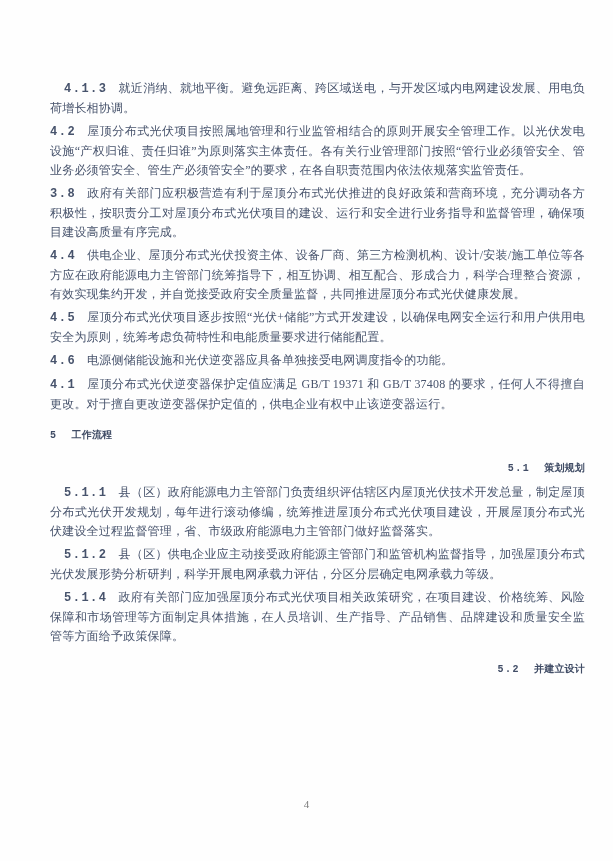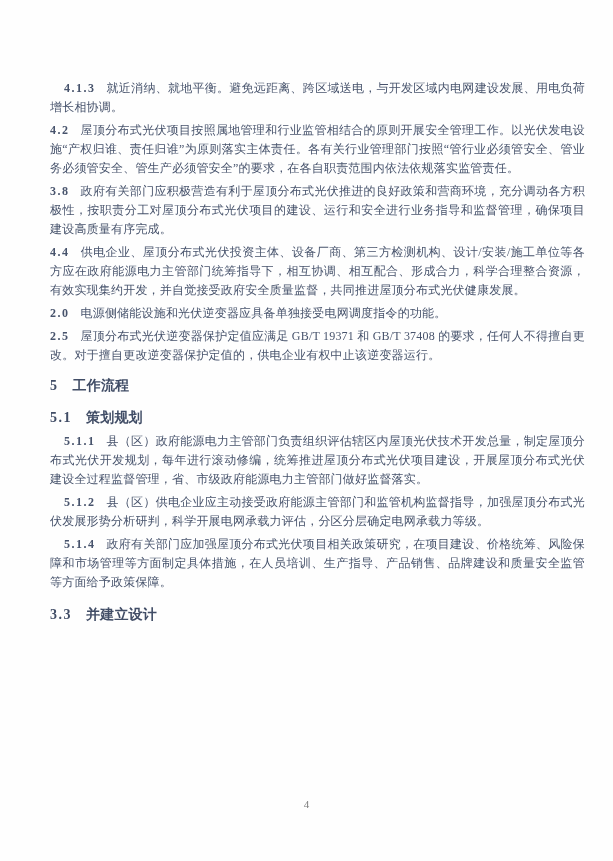--- a/index.html
+++ b/index.html
@@ -15,58 +15,59 @@
     position:absolute;
     left:50px; top:79px;
     width:535px;
     font-size:12px;
     line-height:19px;
     text-align:justify;
     letter-spacing:0.2px;
   }
   .para { margin:0 0 4px 0; }
   .num {
-    font-family:Liberation Serif, serif;
+    font-family:Liberation Mono, monospace;
     font-weight:bold;
     letter-spacing:1.5px;
     margin-right:11px;
     white-space:nowrap;
   }
   .subclause { text-indent:14px; }
   .heading1, .heading2 {
     font-family:"Liberation Sans","DejaVu Sans",sans-serif;
     font-weight:bold;
-    font-size:14px;
+    font-size:10px;
     text-align:left;
     color:#414d66;
   }
   .heading1 { margin:11px 0 6px 0; }
-  .heading2 { margin:13px 0 5px 0; }
+  .heading2 { margin:13px 0 5px 0;text-align:right; }
   .heading1 .num, .heading2 .num { margin-right:14px; }
   .pageno {
     position:absolute;
     top:798px; left:0;
     width:613px;
     text-align:center;
     font-size:11px;
     color:#7c7c7c;
     font-family:"Liberation Serif","DejaVu Serif",serif;
   }
 </style>
 </head>
 <body>
 
 <div class="doc">
     <p class="para subclause"><span class="num">4.1.3</span><span class="txt">就近消纳、就地平衡。避免远距离、跨区域送电，与开发区域内电网建设发展、用电负荷增长相协调。</span></p>
     <p class="para clause"><span class="num">4.2</span><span class="txt">屋顶分布式光伏项目按照属地管理和行业监管相结合的原则开展安全管理工作。以光伏发电设施“产权归谁、责任归谁”为原则落实主体责任。各有关行业管理部门按照“管行业必须管安全、管业务必须管安全、管生产必须管安全”的要求，在各自职责范围内依法依规落实监管责任。</span></p>
     <p class="para clause"><span class="num">3.8</span><span class="txt">政府有关部门应积极营造有利于屋顶分布式光伏推进的良好政策和营商环境，充分调动各方积极性，按职责分工对屋顶分布式光伏项目的建设、运行和安全进行业务指导和监督管理，确保项目建设高质量有序完成。</span></p>
     <p class="para clause"><span class="num">4.4</span><span class="txt">供电企业、屋顶分布式光伏投资主体、设备厂商、第三方检测机构、设计/安装/施工单位等各方应在政府能源电力主管部门统筹指导下，相互协调、相互配合、形成合力，科学合理整合资源，有效实现集约开发，并自觉接受政府安全质量监督，共同推进屋顶分布式光伏健康发展。</span></p>
-    <p class="para clause"><span class="num">2.0</span><span class="txt">电源侧储能设施和光伏逆变器应具备单独接受电网调度指令的功能。</span></p>
-    <p class="para clause"><span class="num">2.5</span><span class="txt">屋顶分布式光伏逆变器保护定值应满足 GB/T 19371 和 GB/T 37408 的要求，任何人不得擅自更改。对于擅自更改逆变器保护定值的，供电企业有权中止该逆变器运行。</span></p>
+    <p class="para clause"><span class="num">4.5</span><span class="txt">屋顶分布式光伏项目逐步按照“光伏+储能”方式开发建设，以确保电网安全运行和用户供用电安全为原则，统筹考虑负荷特性和电能质量要求进行储能配置。</span></p>
+    <p class="para clause"><span class="num">4.6</span><span class="txt">电源侧储能设施和光伏逆变器应具备单独接受电网调度指令的功能。</span></p>
+    <p class="para clause"><span class="num">4.1</span><span class="txt">屋顶分布式光伏逆变器保护定值应满足 GB/T 19371 和 GB/T 37408 的要求，任何人不得擅自更改。对于擅自更改逆变器保护定值的，供电企业有权中止该逆变器运行。</span></p>
     <div class="para heading1"><span class="num">5</span><span class="txt">工作流程</span></div>
     <div class="para heading2"><span class="num">5.1</span><span class="txt">策划规划</span></div>
     <p class="para subclause"><span class="num">5.1.1</span><span class="txt">县（区）政府能源电力主管部门负责组织评估辖区内屋顶光伏技术开发总量，制定屋顶分布式光伏开发规划，每年进行滚动修编，统筹推进屋顶分布式光伏项目建设，开展屋顶分布式光伏建设全过程监督管理，省、市级政府能源电力主管部门做好监督落实。</span></p>
     <p class="para subclause"><span class="num">5.1.2</span><span class="txt">县（区）供电企业应主动接受政府能源主管部门和监管机构监督指导，加强屋顶分布式光伏发展形势分析研判，科学开展电网承载力评估，分区分层确定电网承载力等级。</span></p>
     <p class="para subclause"><span class="num">5.1.4</span><span class="txt">政府有关部门应加强屋顶分布式光伏项目相关政策研究，在项目建设、价格统筹、风险保障和市场管理等方面制定具体措施，在人员培训、生产指导、产品销售、品牌建设和质量安全监管等方面给予政策保障。</span></p>
-    <div class="para heading2"><span class="num">3.3</span><span class="txt">并建立设计</span></div>
+    <div class="para heading2"><span class="num">5.2</span><span class="txt">并建立设计</span></div>
   </div>
 
 <div class="pageno">4</div>
 
 </body></html>

